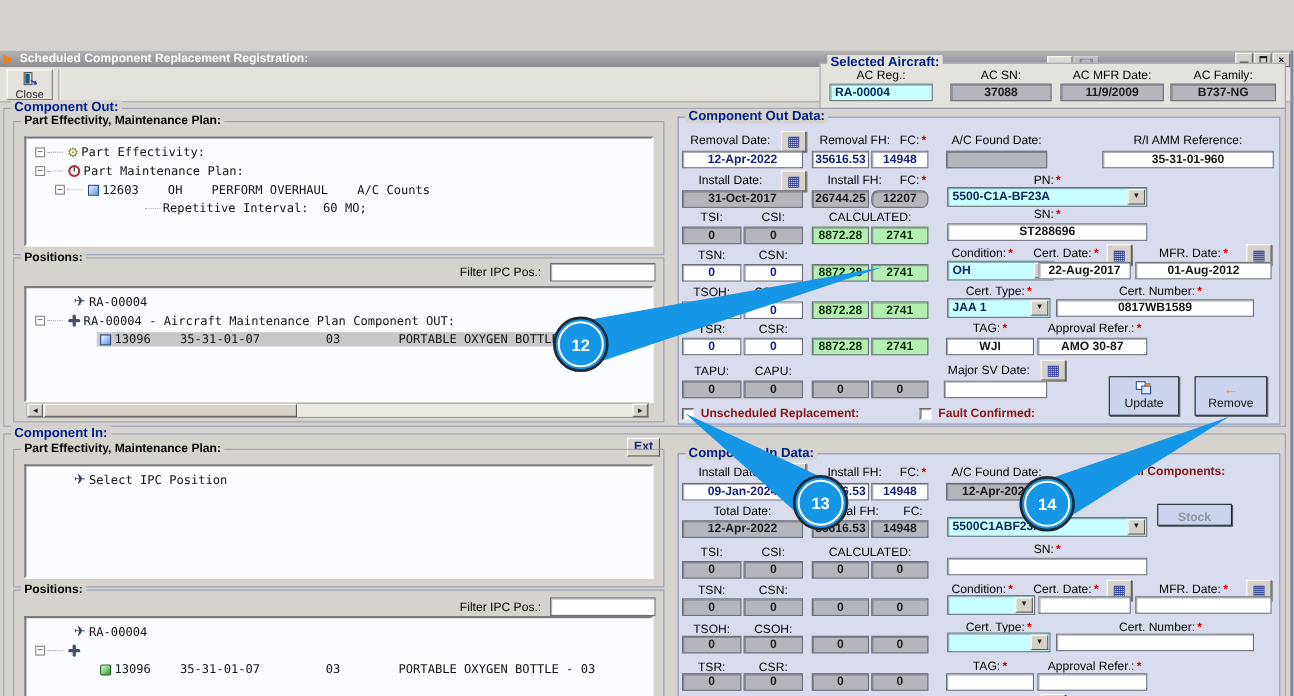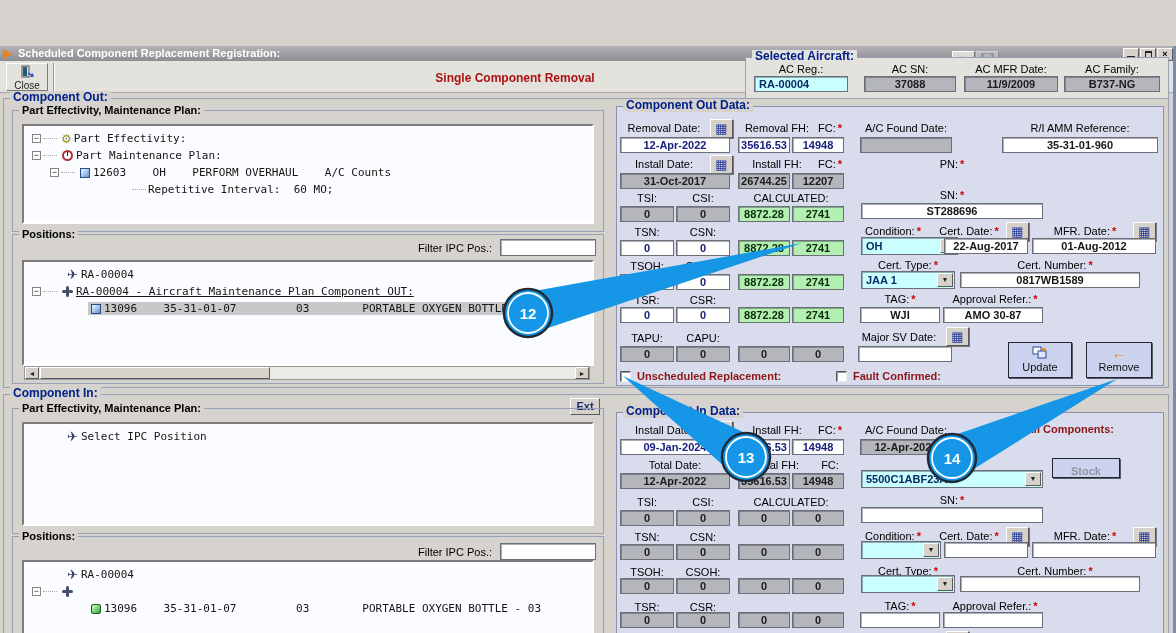--- a/index.html
+++ b/index.html
@@ -80,21 +80,21 @@
     border:1px solid #2a4a80; margin:0 3px; }
   .cube.grn { background:linear-gradient(135deg,#b8f0b0 20%,#2f9e30); border-color:#1a5c1a; border-radius:2px; }
   .planei { color:#33425e; font-size:13px; margin:0 3px; flex:none; font-family:"DejaVu Sans",sans-serif; line-height:13px; }
   .gearw { color:#8f8f2f; font-size:12px; margin:0 2px; flex:none; font-family:"DejaVu Sans",sans-serif; line-height:12px; }
   .clocki { width:11px; height:11px; border-radius:50%; background:#fff; border:2px solid #b03038; flex:none; margin:0 3px; position:relative; }
   .clocki::after { content:""; position:absolute; left:3px; top:0; width:1px; height:4px; background:#222; }
   .propi { position:relative; width:11px; height:11px; flex:none; margin:0 3px; }
   .propi::before { content:""; position:absolute; left:4px; top:0; width:3px; height:11px; background:#44506a; border-radius:2px; }
   .propi::after { content:""; position:absolute; left:0; top:4px; width:11px; height:3px; background:#44506a; border-radius:2px; }
   .selrow { display:flex; align-items:center; background:#c8c8c8; padding-right:8px; }
-  .u { text-decoration:underline; }
+  .u { }
 
   
   .hscroll { position:absolute; height:14px; background:#eceae5; border:1px solid #98989a; }
   .sarr { position:absolute; top:0; width:14px; height:12px; background:#d6d2ca; border:1px solid;
     border-color:#fff #5a5a5a #5a5a5a #fff; font-size:7px; line-height:11px; text-align:center; color:#222; cursor:pointer; }
   .sthumb { position:absolute; top:0; height:12px; background:#d6d2ca; border:1px solid;
     border-color:#fff #5a5a5a #5a5a5a #fff; cursor:pointer; }
 
   svg.overlay { position:absolute; left:0; top:0; pointer-events:none; z-index:60; }
 </style>
@@ -118,21 +118,20 @@
   <div class="toolbar"></div>
   <div class="closebtn">
     <svg width="14" height="13" style="margin-top:1px;">
       <rect x="2" y="1" width="7" height="11" fill="#e8e2c2" stroke="#555"></rect>
       <rect x="3" y="2" width="4" height="9" fill="#1a5c86"></rect>
       <path d="M8 8 L13 11 M10.5 11.5 L13 11 L12 8.6" stroke="#2a48c8" stroke-width="1.4" fill="none"></path>
     </svg>
     <div>Close</div>
   </div>
   <div class="tsep"></div>
-  <div class="heading">Single Component Removal</div>
   <div class="toolico" style="left:952px;"><span>✈</span></div>
   <div class="toolico dis" style="left:976px;">
     <svg width="13" height="13">
         <rect x="1" y="1" width="11" height="11" fill="#9aa6c6" stroke="#5a6480"></rect>
         <rect x="3" y="1" width="7" height="4" fill="#c8cede"></rect>
         <rect x="3" y="7" width="7" height="5" fill="#e2e6f0"></rect>
       </svg>
   </div>
 
   <div class="grp" style="left:745px;top:11px;width:424px;height:42px;background:#e4e2dd;">
@@ -207,21 +206,22 @@
   <div class="fld gray" style="left:860px;top:91px;width:92px;"></div>
   <div class="fld dk" style="left:1002px;top:91px;width:156px;">35-31-01-960</div>
 
   <div class="lbl" style="left:620px;top:112px;width:88px;">Install Date:</div>
   <div class="cal" style="left:710px;top:109px;"><span>▦</span></div>
   <div class="lbl" style="left:738px;top:112px;width:78px;">Install FH:</div>
   <div class="lbl" style="left:816px;top:112px;width:28px;"><span>FC:</span><span class="req">*</span></div>
   <div class="lbl" style="left:900px;top:112px;width:104px;"><span>PN:</span><span class="req">*</span></div>
   <div class="fld gray" style="left:620px;top:127px;width:110px;">31-Oct-2017</div>
   <div class="fld gray" style="left:738px;top:127px;width:52px;">26744.25</div>
-  <div class="fld gray" style="left:792px;top:127px;width:52px;">12207</div>
+  <div class="fld gray" style="left:792px;top:127px;width:52px;border-radius:6px;">12207</div>
+  <div class="fld cyan" style="left:861px;top:124px;width:182px;height:18px;line-height:16px;"><span>5500-C1A-BF23A</span><span class="ddarrow">▼</span></div>
 
   <div class="lbl" style="left:620px;top:146px;width:54px;">TSI:</div>
   <div class="lbl" style="left:676px;top:146px;width:54px;">CSI:</div>
   <div class="lbl b" style="left:738px;top:146px;width:106px;">CALCULATED:</div>
   <div class="lbl" style="left:920px;top:143px;width:64px;"><span>SN:</span><span class="req">*</span></div>
   <div class="fld gray" style="left:620px;top:160px;width:54px;">0</div>
   <div class="fld gray" style="left:676px;top:160px;width:54px;">0</div>
   <div class="fld green" style="left:738px;top:160px;width:52px;">8872.28</div>
   <div class="fld green" style="left:792px;top:160px;width:52px;">2741</div>
   <div class="fld dk" style="left:861px;top:157px;width:182px;">ST288696</div>

